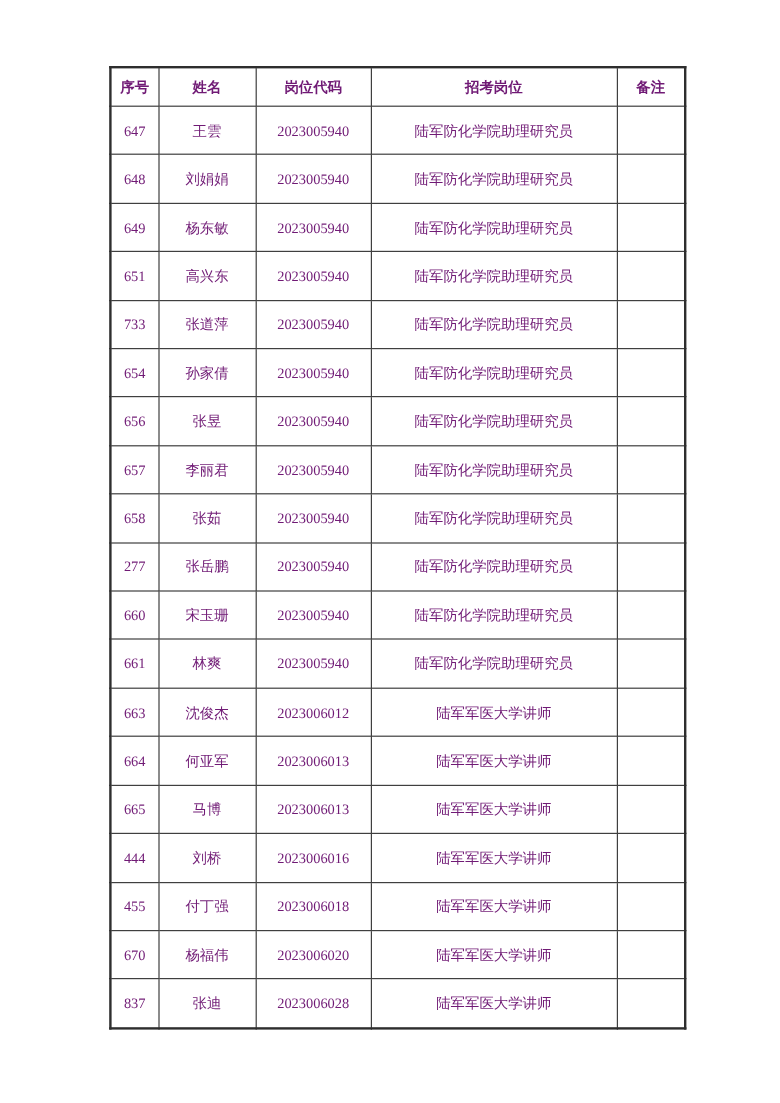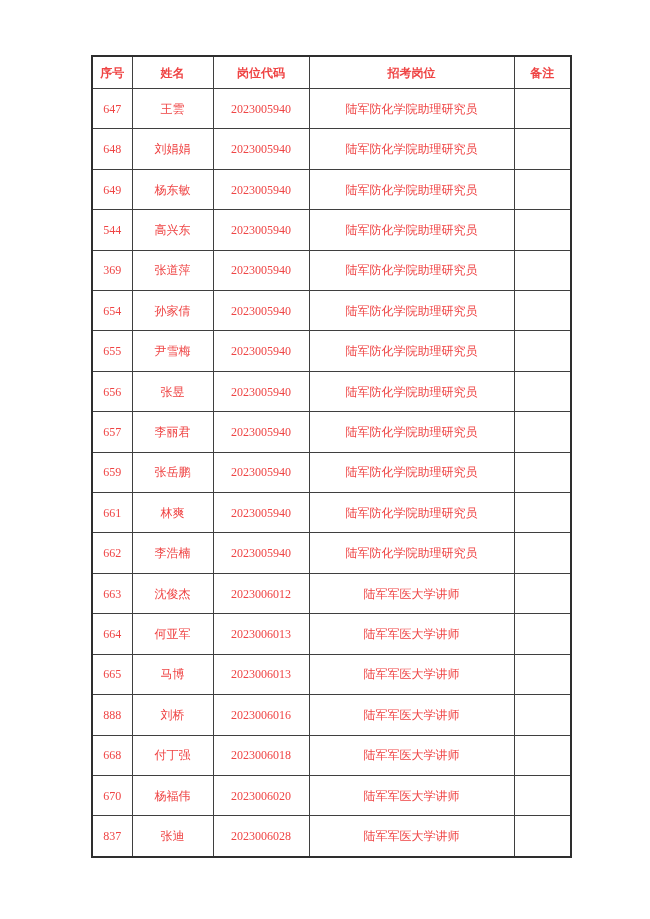--- a/index.html
+++ b/index.html
@@ -6,21 +6,21 @@
     margin: 0;
     padding: 0;
     background: #ffffff;
   }
   .page {
     position: relative;
     width: 650px;
     height: 919px;
     background: #ffffff;
     font-family: "Liberation Serif", "DejaVu Serif", serif;
-    color: #ef4444;
+    color: #701a75;
     overflow: hidden;
   }
   table.roster {
     position: absolute;
     left: 91px;
     top: 55px;
     width: 479px;
     height: 803px;
     border-collapse: collapse;
     table-layout: fixed;
@@ -88,78 +88,78 @@
           <td></td>
         </tr>
         <tr>
           <td>649</td>
           <td>杨东敏</td>
           <td>2023005940</td>
           <td>陆军防化学院助理研究员</td>
           <td></td>
         </tr>
         <tr>
-          <td>544</td>
+          <td>651</td>
           <td>高兴东</td>
           <td>2023005940</td>
           <td>陆军防化学院助理研究员</td>
           <td></td>
         </tr>
         <tr>
-          <td>369</td>
+          <td>733</td>
           <td>张道萍</td>
           <td>2023005940</td>
           <td>陆军防化学院助理研究员</td>
           <td></td>
         </tr>
         <tr>
           <td>654</td>
           <td>孙家倩</td>
           <td>2023005940</td>
           <td>陆军防化学院助理研究员</td>
           <td></td>
         </tr>
         <tr>
-          <td>655</td>
-          <td>尹雪梅</td>
-          <td>2023005940</td>
-          <td>陆军防化学院助理研究员</td>
-          <td></td>
-        </tr>
-        <tr>
           <td>656</td>
           <td>张昱</td>
           <td>2023005940</td>
           <td>陆军防化学院助理研究员</td>
           <td></td>
         </tr>
         <tr>
           <td>657</td>
           <td>李丽君</td>
           <td>2023005940</td>
           <td>陆军防化学院助理研究员</td>
           <td></td>
         </tr>
         <tr>
-          <td>659</td>
+          <td>658</td>
+          <td>张茹</td>
+          <td>2023005940</td>
+          <td>陆军防化学院助理研究员</td>
+          <td></td>
+        </tr>
+        <tr>
+          <td>277</td>
           <td>张岳鹏</td>
+          <td>2023005940</td>
+          <td>陆军防化学院助理研究员</td>
+          <td></td>
+        </tr>
+        <tr>
+          <td>660</td>
+          <td>宋玉珊</td>
           <td>2023005940</td>
           <td>陆军防化学院助理研究员</td>
           <td></td>
         </tr>
         <tr>
           <td>661</td>
           <td>林爽</td>
-          <td>2023005940</td>
-          <td>陆军防化学院助理研究员</td>
-          <td></td>
-        </tr>
-        <tr>
-          <td>662</td>
-          <td>李浩楠</td>
           <td>2023005940</td>
           <td>陆军防化学院助理研究员</td>
           <td></td>
         </tr>
         <tr>
           <td>663</td>
           <td>沈俊杰</td>
           <td>2023006012</td>
           <td>陆军军医大学讲师</td>
           <td></td>
@@ -172,28 +172,28 @@
           <td></td>
         </tr>
         <tr>
           <td>665</td>
           <td>马博</td>
           <td>2023006013</td>
           <td>陆军军医大学讲师</td>
           <td></td>
         </tr>
         <tr>
-          <td>888</td>
+          <td>444</td>
           <td>刘桥</td>
           <td>2023006016</td>
           <td>陆军军医大学讲师</td>
           <td></td>
         </tr>
         <tr>
-          <td>668</td>
+          <td>455</td>
           <td>付丁强</td>
           <td>2023006018</td>
           <td>陆军军医大学讲师</td>
           <td></td>
         </tr>
         <tr>
           <td>670</td>
           <td>杨福伟</td>
           <td>2023006020</td>
           <td>陆军军医大学讲师</td>

